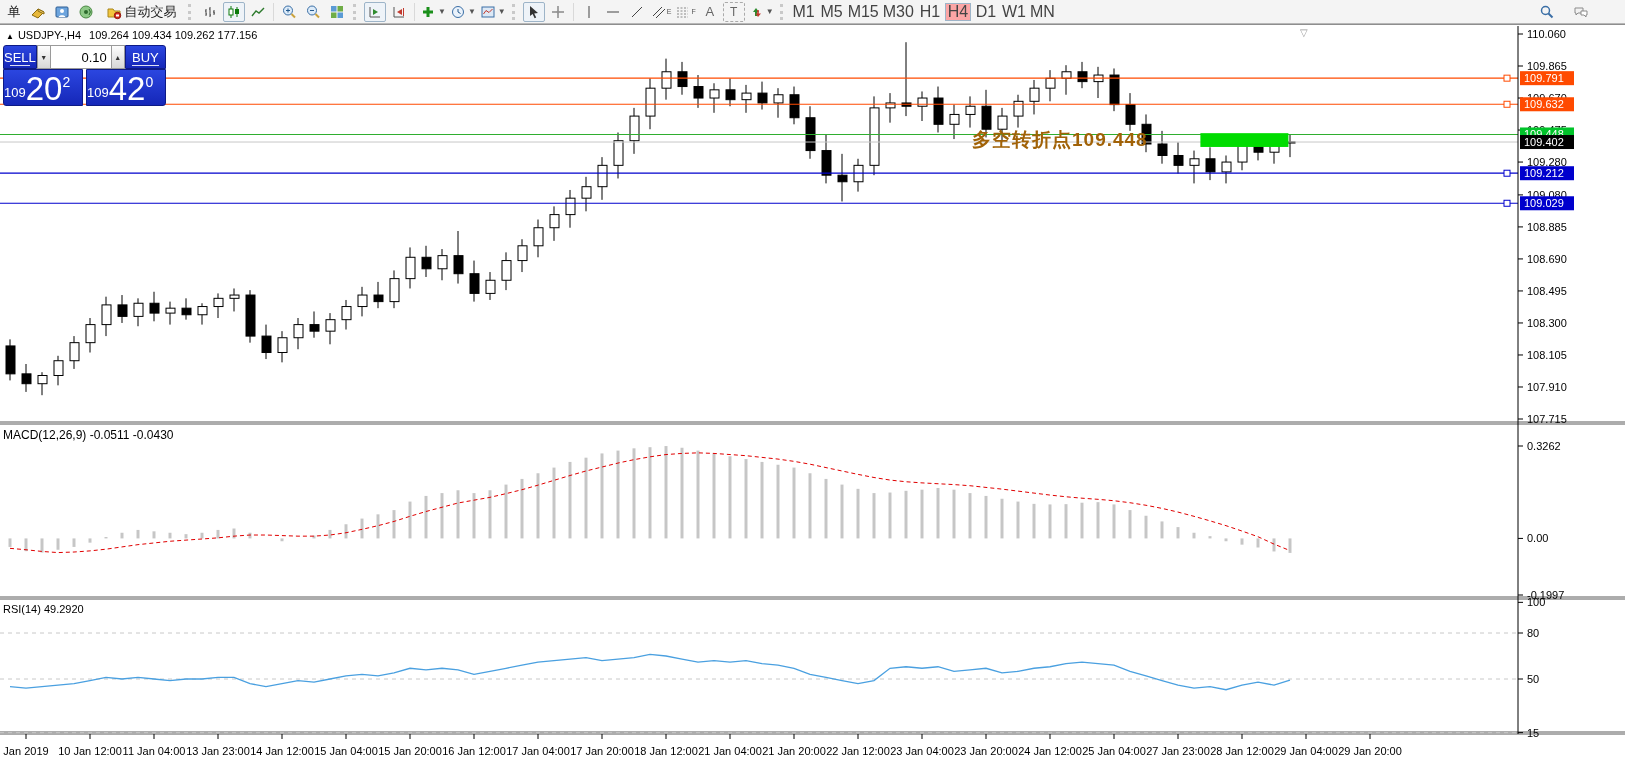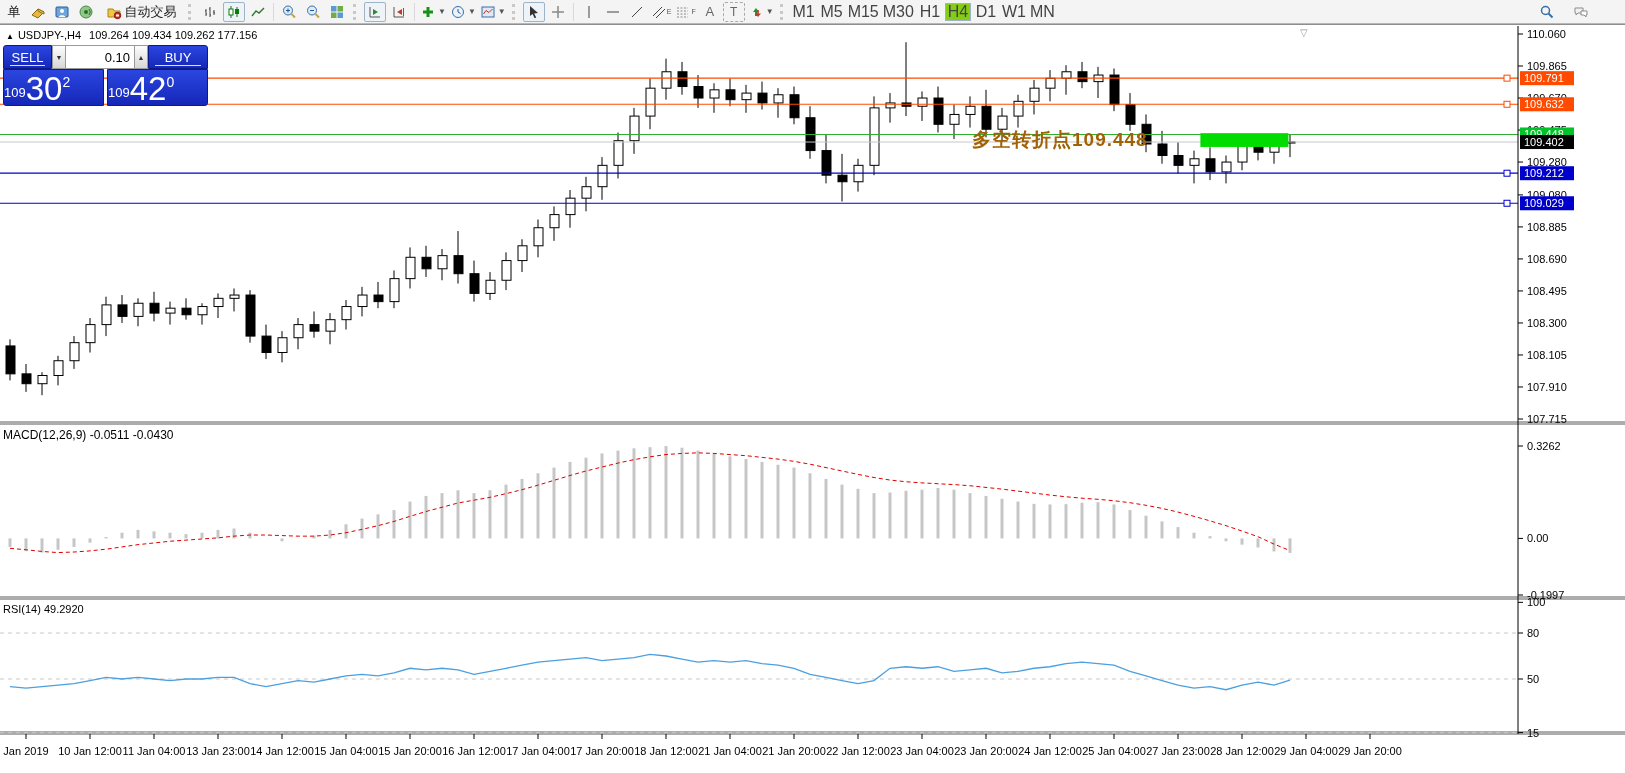--- a/index.html
+++ b/index.html
@@ -9,39 +9,39 @@
   .toolbar { position:absolute; left:0; top:0; width:1625px; height:24px; background:#f4f4f4;
              border-bottom:1px solid #b7b7b7; display:flex; align-items:center; padding:0 2px; }
   .tb { display:inline-flex; align-items:center; justify-content:center; min-width:22px; height:20px;
         border:1px solid transparent; border-radius:2px; margin:0 1px; font-size:12px; color:#333; cursor:default; }
   .tb.active { background:#eef3f8; border:1px solid #9db4c8; }
   .tb .caret { font-size:8px; color:#555; margin-left:2px; }
   .tsep { width:6px; height:16px; border-left:3px dotted #c9c9c9; margin:0 4px; }
   .vline { width:1px; height:18px; background:#d9d9d9; margin:0 3px; }
   .tf { min-width:26px; height:18px; display:inline-flex; align-items:center; justify-content:center;
         font-size:16px; color:#444; margin:0 1px; border:1px solid transparent; }
-  .tf.active { background:#84cc16; border:1px solid #9db4c8; }
+  .tf.active { background:#fca5a5; border:1px solid #9db4c8; }
   .cn { font-size:13px; color:#222; }
   .tb-right { margin-left:auto; margin-right:30px; display:flex; align-items:center; gap:10px; }
 
   
   #chart-region { position:absolute; left:0; top:24px; width:1625px; height:749px; background:#fff;
                   border-top:1px solid #8e8e8e; }
   #chart-svg { position:absolute; left:0; top:0; }
   .chart-title { position:absolute; left:6px; top:4px; font-size:11px; color:#000; z-index:5; }
   .chart-title .tri { font-size:8px; margin-right:4px; }
   .chart-title .ohlc { margin-left:8px; }
   .macd-label { position:absolute; left:3px; top:403px; font-size:12px; color:#000; z-index:5; }
   .rsi-label  { position:absolute; left:3px; top:578px; font-size:11px; color:#000; z-index:5; }
   .annotation { position:absolute; left:972px; top:102px; font-size:19px; font-weight:bold;
                 color:#a16207; z-index:6; letter-spacing:1px; white-space:nowrap; }
   .shift-tri { position:absolute; left:1300px; top:2px; font-size:10px; color:#999; z-index:5; }
 
   
-  .trade-panel { position:absolute; left:3px; top:20px; width:205px; z-index:10; font-family:"Liberation Sans",sans-serif; }
+  .trade-panel { position:absolute; left:3px; top:20px; width:163px; z-index:10; font-family:"Liberation Sans",sans-serif; }
   .tp-row1 { display:flex; height:24px; }
   .tp-btn { position:relative; background:linear-gradient(#2b46e0,#1527b8); color:#fff; border:1px solid #0d1a86;
             font-size:13px; display:flex; align-items:center; justify-content:center; cursor:pointer; }
   .tp-btn::after { content:''; position:absolute; left:6px; right:6px; bottom:2px; border-bottom:1px solid rgba(255,255,255,.85); }
   .tp-sell-btn { width:49px; border-radius:3px 0 0 0; }
   .tp-buy-btn  { width:60px; border-radius:0 3px 0 0; }
   .tp-vol { flex:1; display:flex; background:#0f172a; }
   .spin { width:14px; background:linear-gradient(#fdfdfd,#d7d7d7); border:1px solid #9a9a9a; font-size:7px;
           color:#333; display:flex; align-items:center; justify-content:center; cursor:pointer; }
   .vol-input { flex:1; width:60px; border:1px solid #9a9a9a; border-left:none; border-right:none;
@@ -649,21 +649,21 @@
         <input class="vol-input" value="0.10" style="">
         <span class="spin">▲</span>
       </div>
       <div class="tp-btn tp-buy-btn">
           <span>BUY</span>
         </div>
     </div>
     <div class="tp-row2">
       <div class="tp-price tp-price-sell">
         <span class="pre">109</span>
-          <span class="big">30</span>
+          <span class="big">20</span>
           <span class="sup">2</span>
       </div>
       <div class="tp-price tp-price-buy">
         <span class="pre">109</span>
           <span class="big">42</span>
           <span class="sup">0</span>
       </div>
     </div>
   </div>
 

